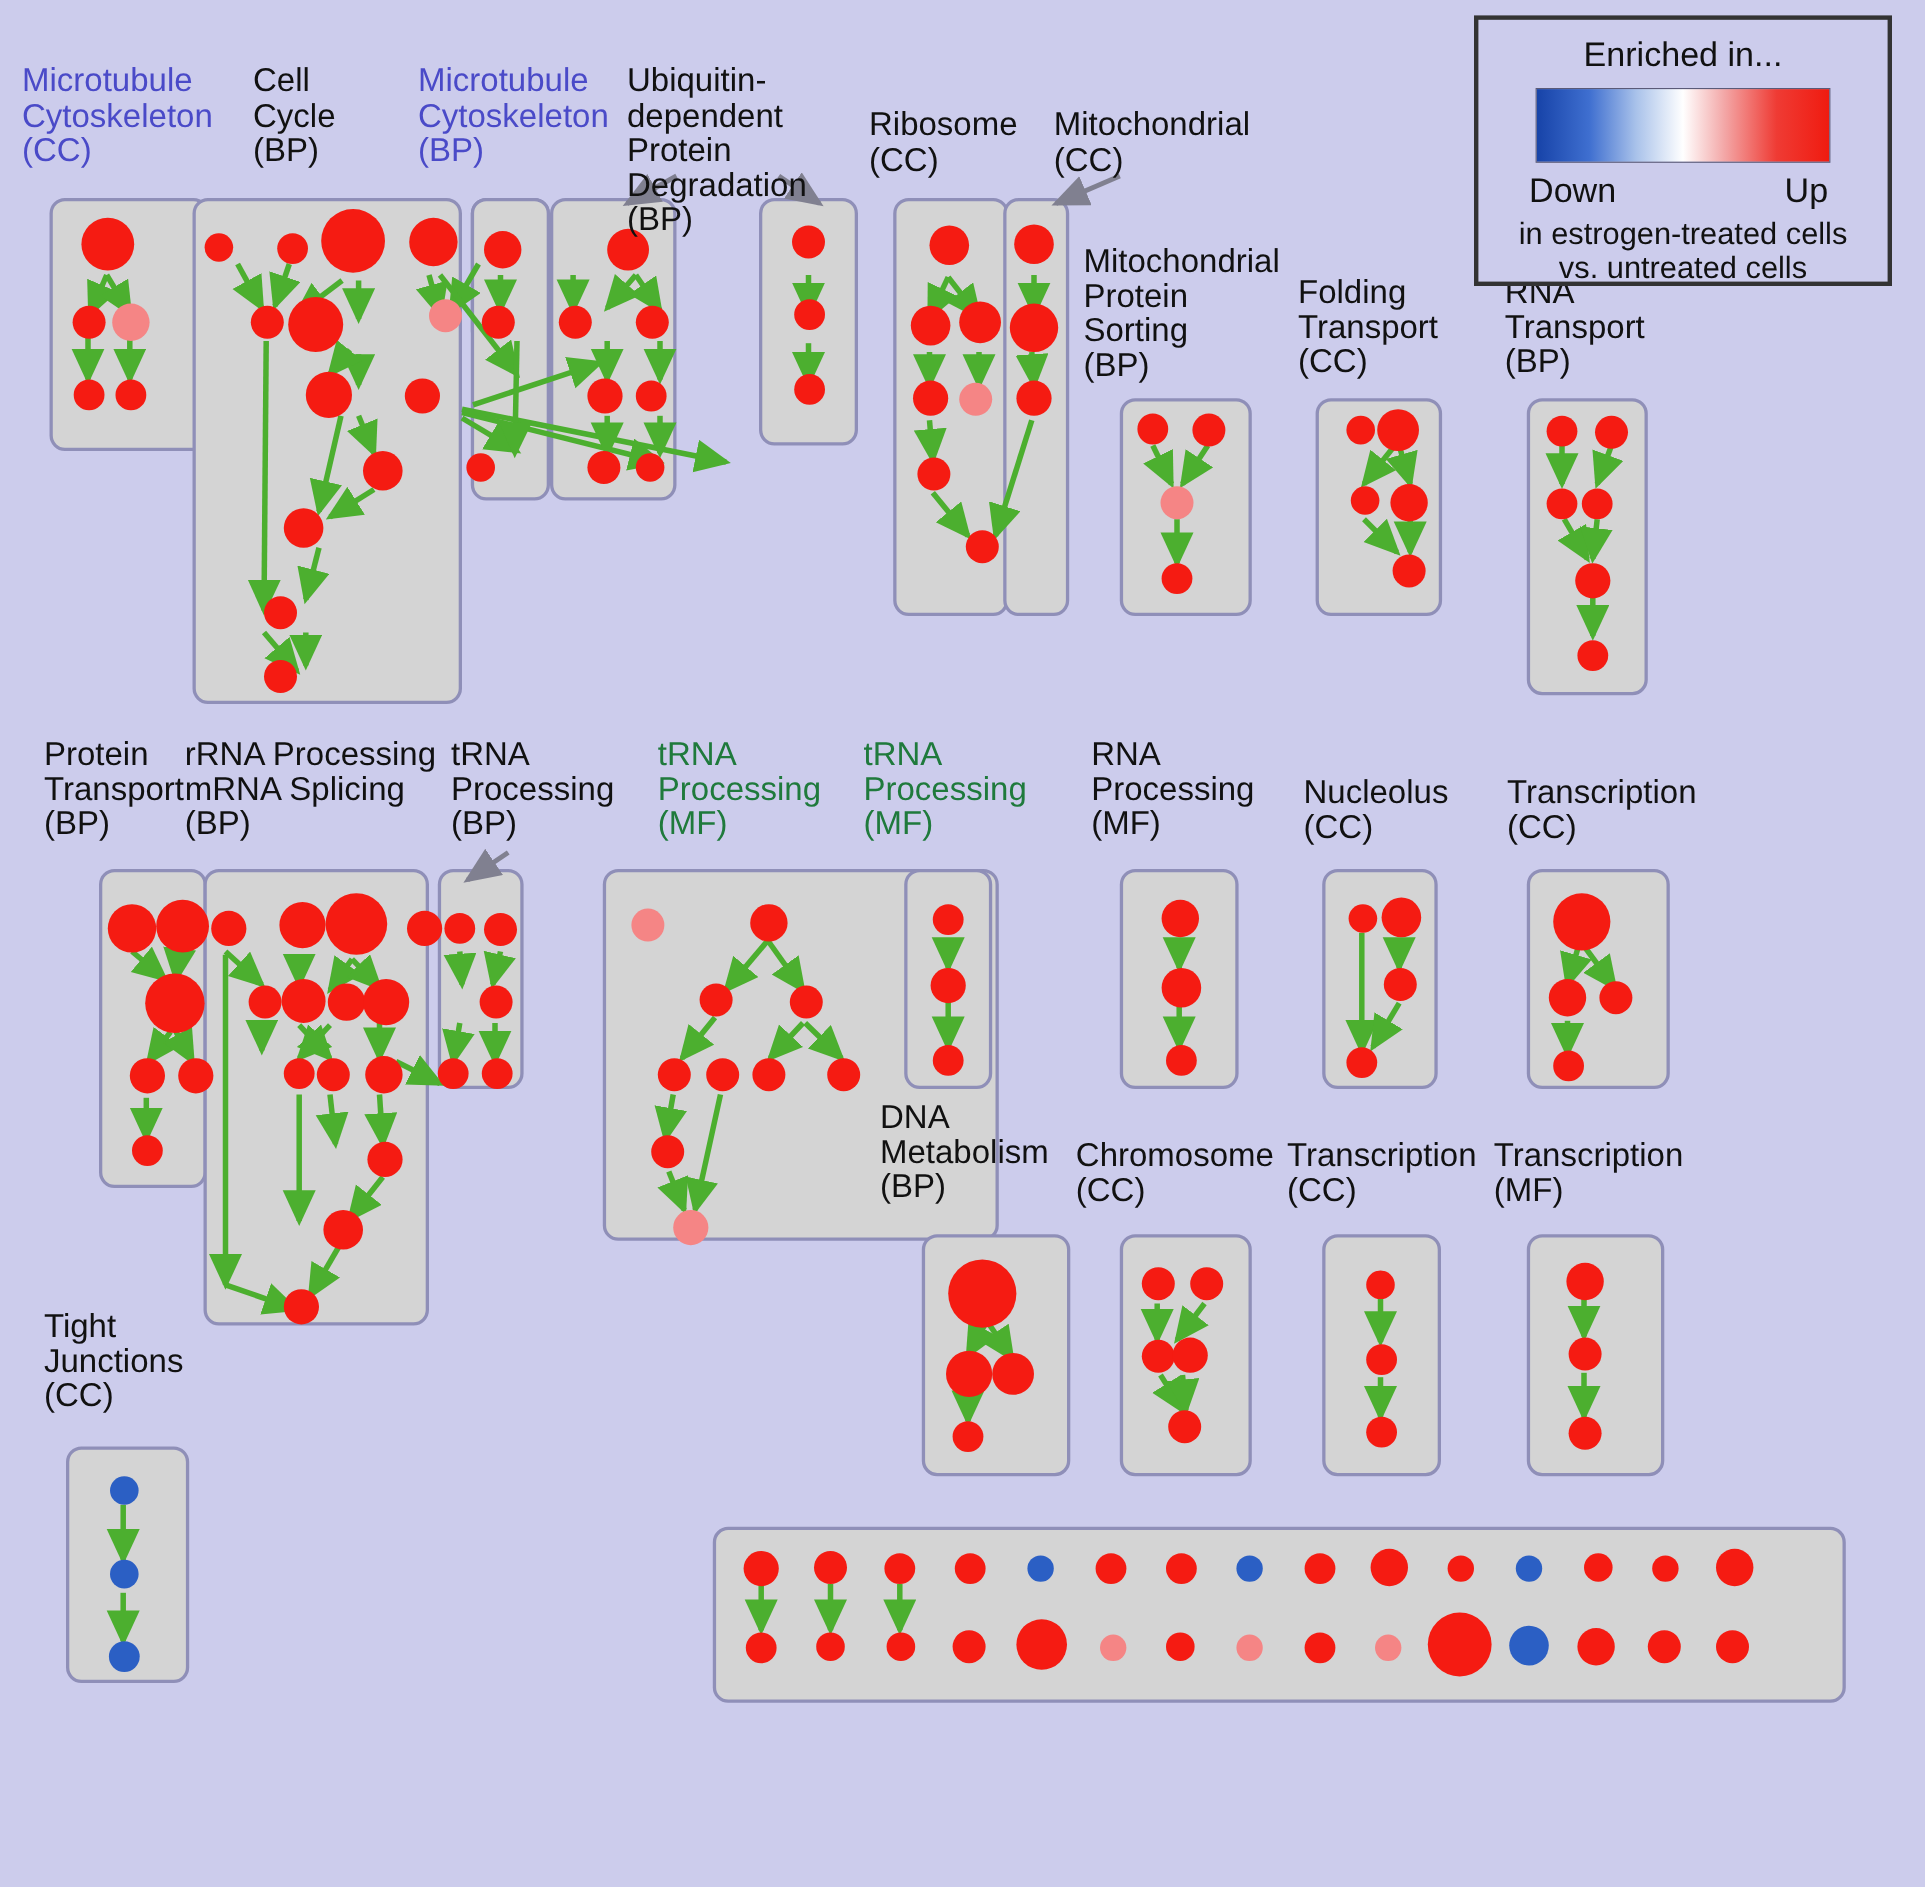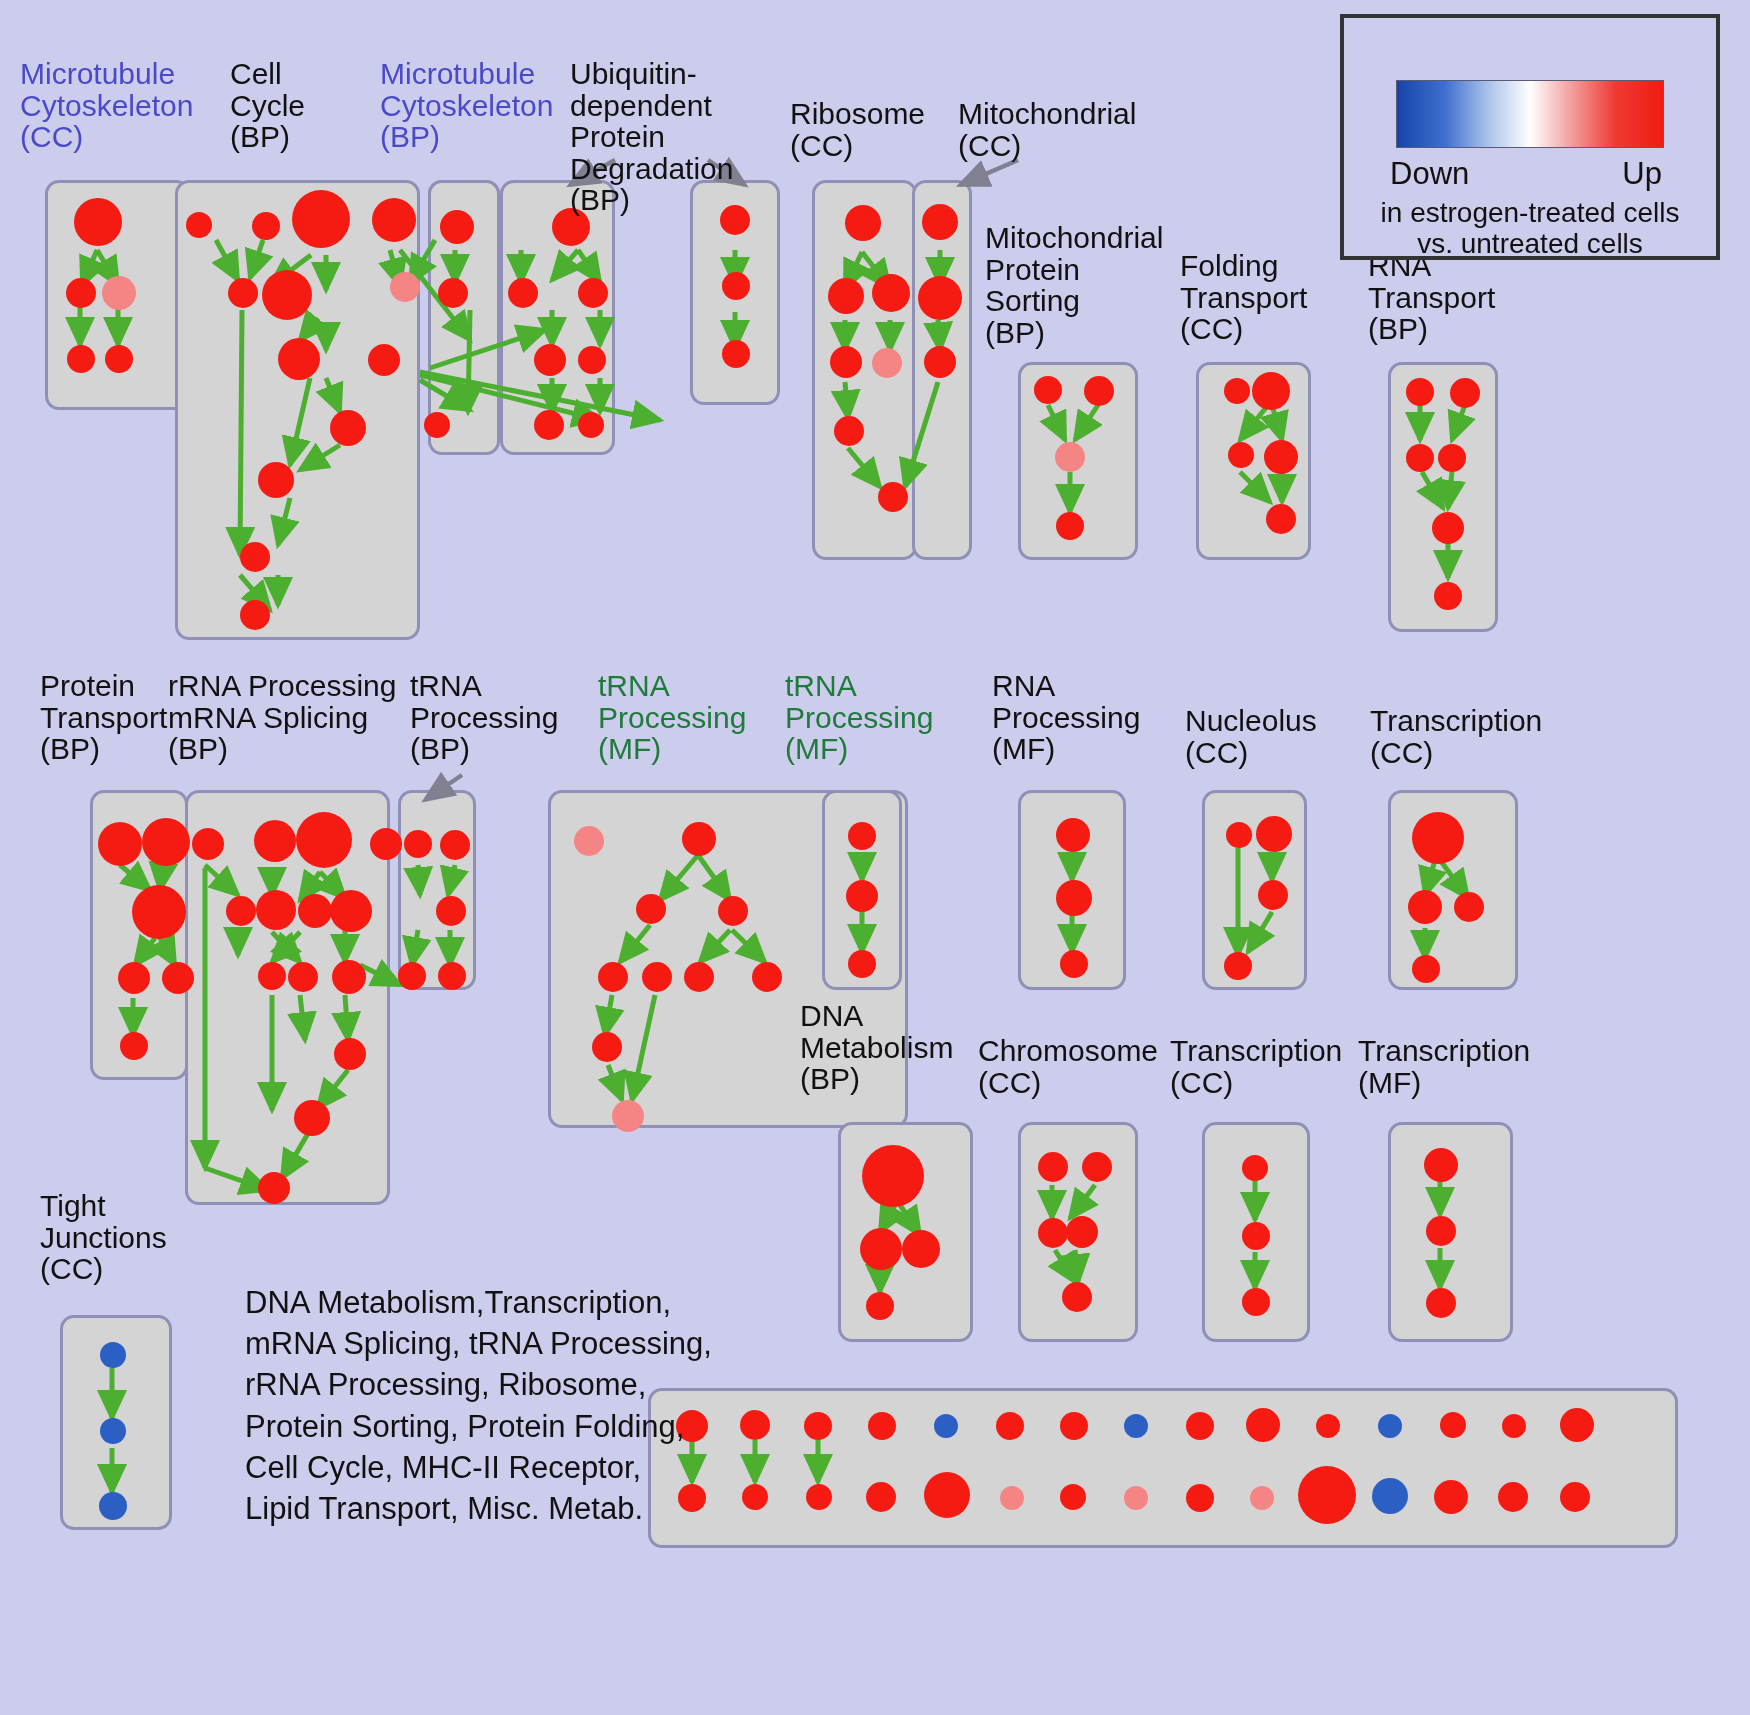--- a/index.html
+++ b/index.html
@@ -491,28 +491,23 @@
   <div class="label" style="left:978px;top:1035px;width:200px;">Chromosome
 (CC)</div>
   <div class="label" style="left:1170px;top:1035px;width:180px;">Transcription
 (CC)</div>
   <div class="label" style="left:1358px;top:1035px;width:190px;">Transcription
 (MF)</div>
   <div class="label" style="left:40px;top:1190px;width:150px;">Tight
 Junctions
 (CC)</div>
 
-  <div class="blocktext" style="left:245px;top:1282px;width:560px;">DNA Metabolism,Transcription,
-mRNA Splicing, tRNA Processing,
-rRNA Processing, Ribosome,
-Protein Sorting, Protein Folding,
-Cell Cycle, MHC-II Receptor,
-Lipid Transport, Misc. Metab.</div>
 
   <div class="legend" style="left:1340px;top:14px;width:380px;height:246px;">
+    <div class="legend-title">Enriched in...</div>
     <div class="legend-bar"></div>
     <div class="legend-down">Down</div>
     <div class="legend-up">Up</div>
     <div class="legend-sub">in estrogen-treated cells
 vs. untreated cells</div>
   </div>
 
 </div>
 
 </body></html>

